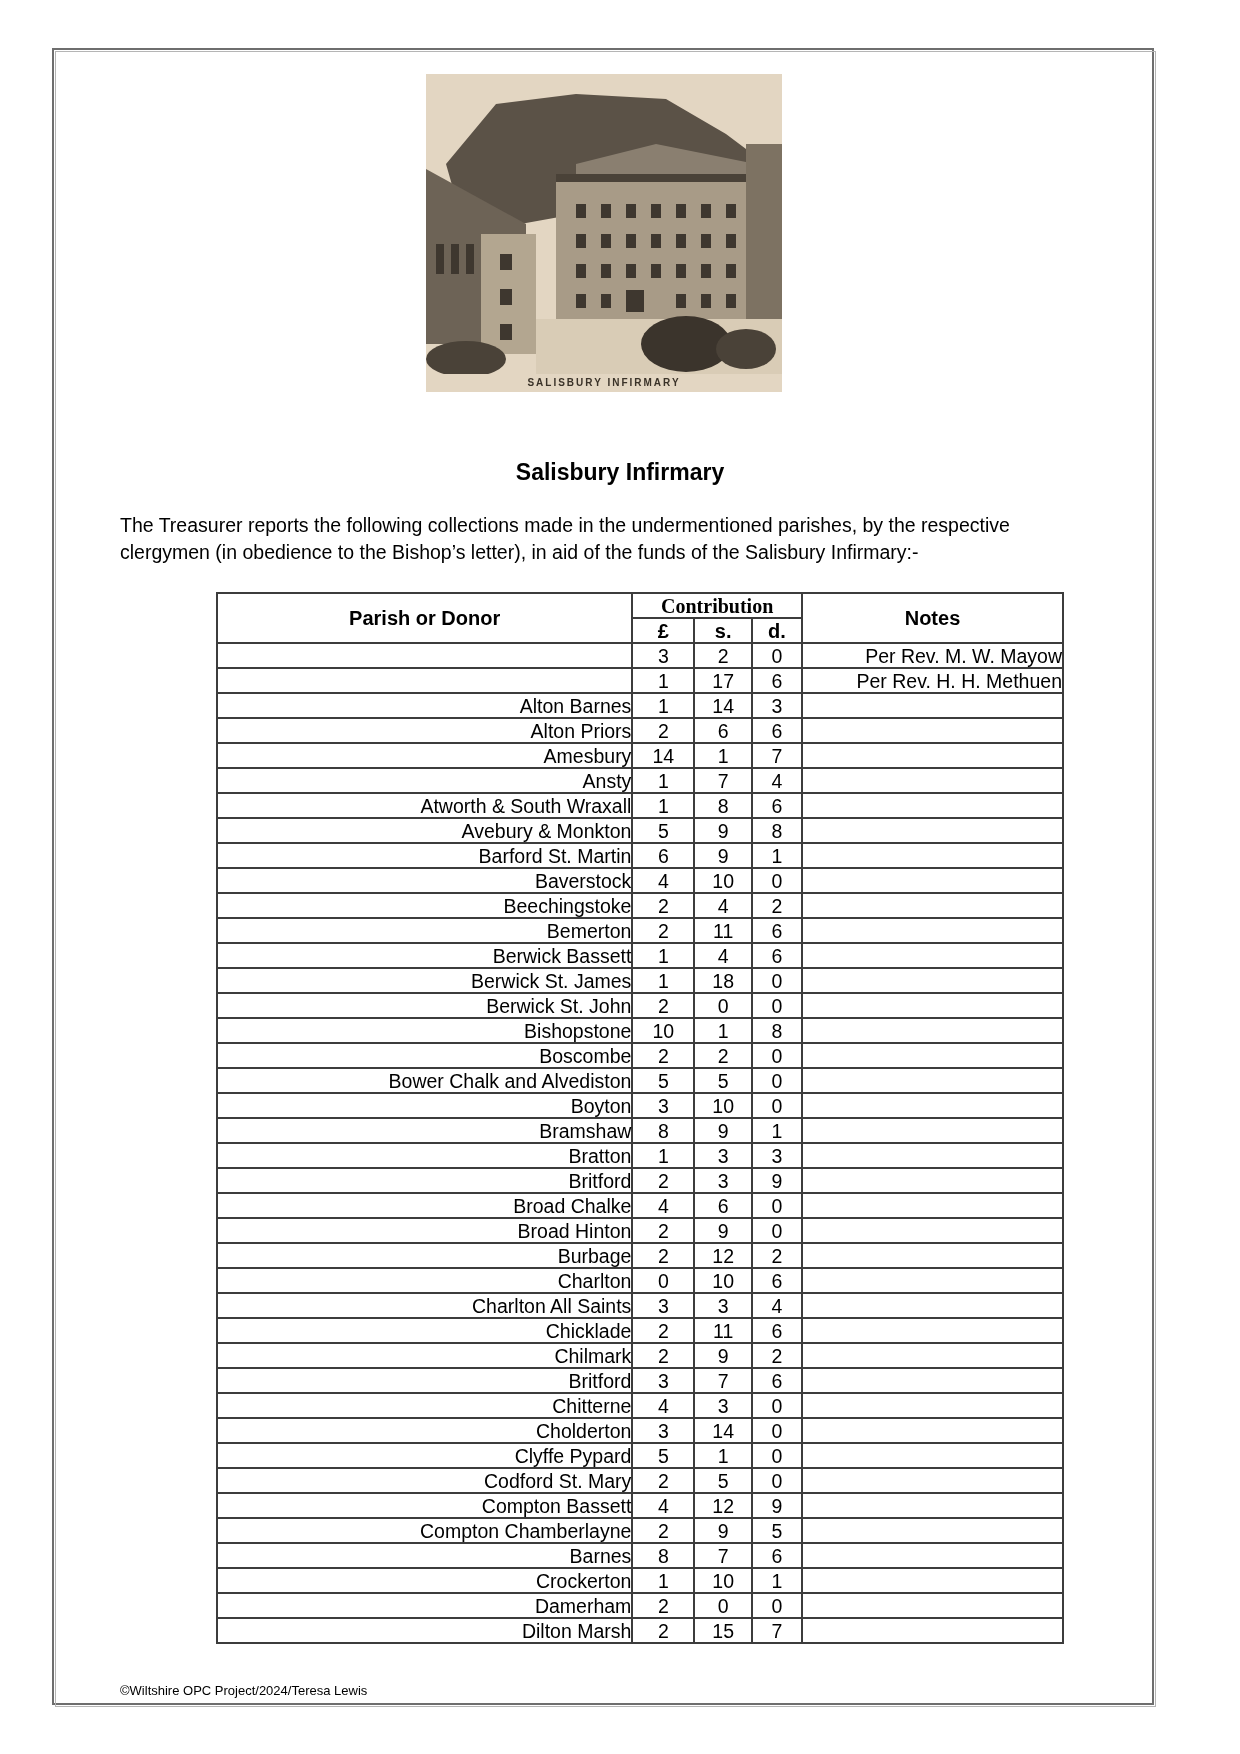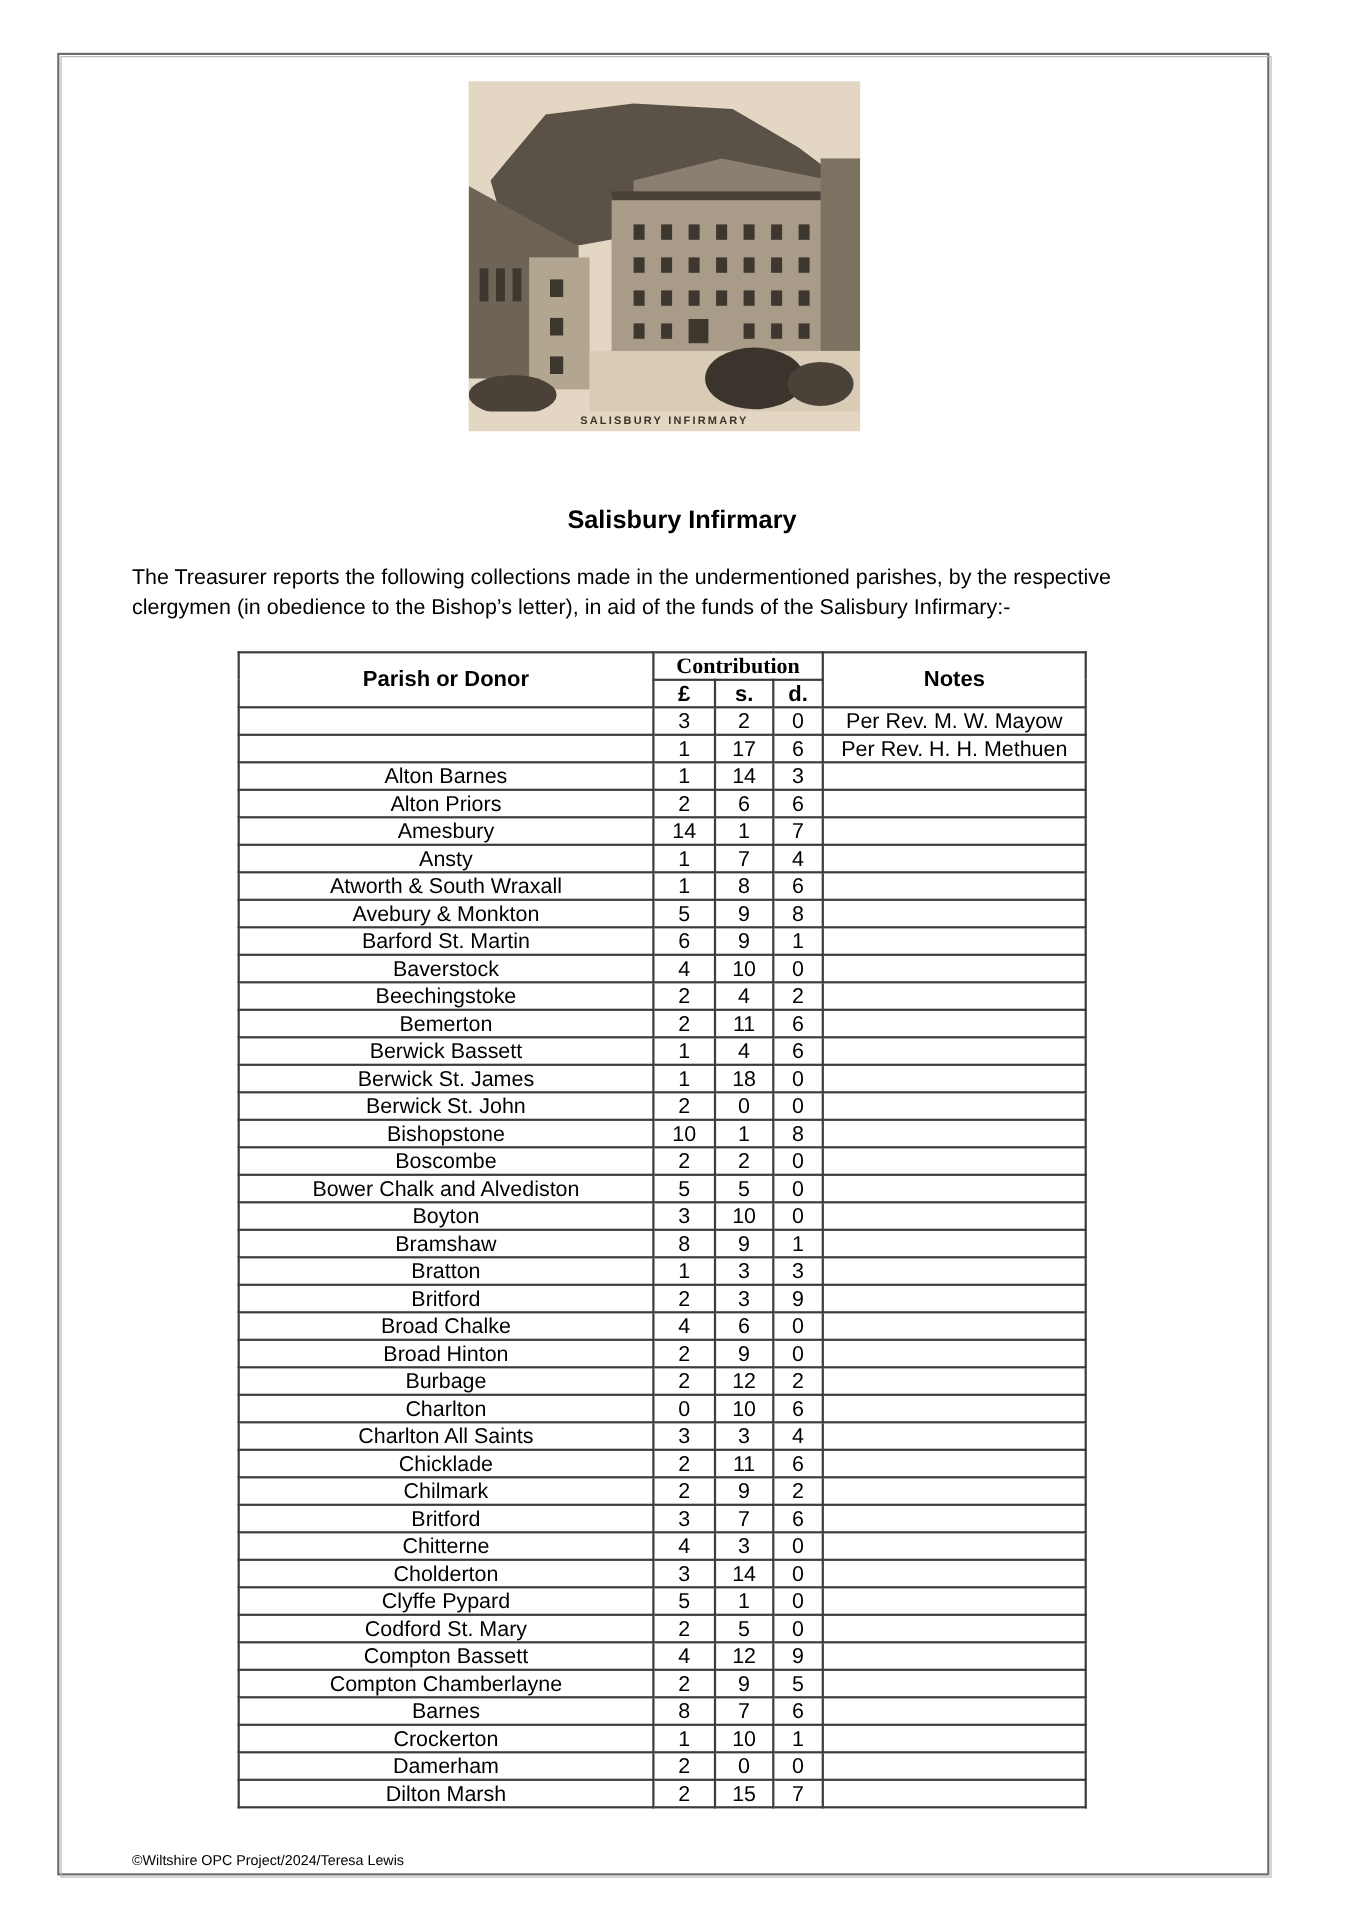--- a/index.html
+++ b/index.html
@@ -12,32 +12,32 @@
   .engraving { position: absolute; left: 426px; top: 74px; width: 356px; height: 318px;
                background: #e3d6c2; overflow: hidden; }
   .engraving svg { display: block; }
   .caption { position: absolute; left: 0; right: 0; bottom: 4px; text-align: center;
              font-size: 10px; font-weight: bold; letter-spacing: 2px; color: #3a3228; }
   .title { position: absolute; left: 0; width: 1240px; top: 459px; text-align: center;
            font-size: 23px; font-weight: bold; }
   .intro { position: absolute; left: 120px; top: 512px; width: 980px;
            font-size: 19.5px; line-height: 27px; }
   table.contrib { position: absolute; left: 216px; top: 592px; border-collapse: collapse;
-                  width: 772px; font-size: 19.5px; }
+                  width: 848px; font-size: 19.5px; }
   table.contrib td, table.contrib th { border: 2px solid #3c3c3c; padding: 0; height: 23px; line-height: 22px; }
   table.contrib th { font-weight: bold; text-align: center; }
   th.h-parish { width: 380px; font-size: 20px; }
   th.h-contrib { font-size: 20px; font-family: Liberation Serif, serif; }
   th.h-notes { font-size: 20px; border-radius: 17px; }
   th.unit { font-size: 20px; }
   col.c-parish { width: 382px; } col.c-l { width: 57px; } col.c-s { width: 53px; }
   col.c-d { width: 46px; } col.c-notes { width: 240px; }
-  td.parish { padding-left: 10px; text-align: center; white-space: nowrap; margin-left: 20px; }
+  td.parish { padding-left: 10px; text-align: right; white-space: nowrap; margin-left: 20px; }
   td.num { text-align: center; }
-  td.notes { padding-left: 11px; text-align: center; white-space: nowrap; }
+  td.notes { padding-left: 11px; text-align: right; white-space: nowrap; }
   .footer { position: absolute; left: 120px; top: 1683px; font-size: 13px; }
 </style>
 </head>
 <body>
 
 <div class="page-border"></div>
 
 <div class="engraving" title="Engraving of Salisbury Infirmary building">
   <svg width="356" height="300" viewBox="0 0 356 300">
     <rect x="0" y="0" width="356" height="300" fill="#e3d6c2"></rect>

